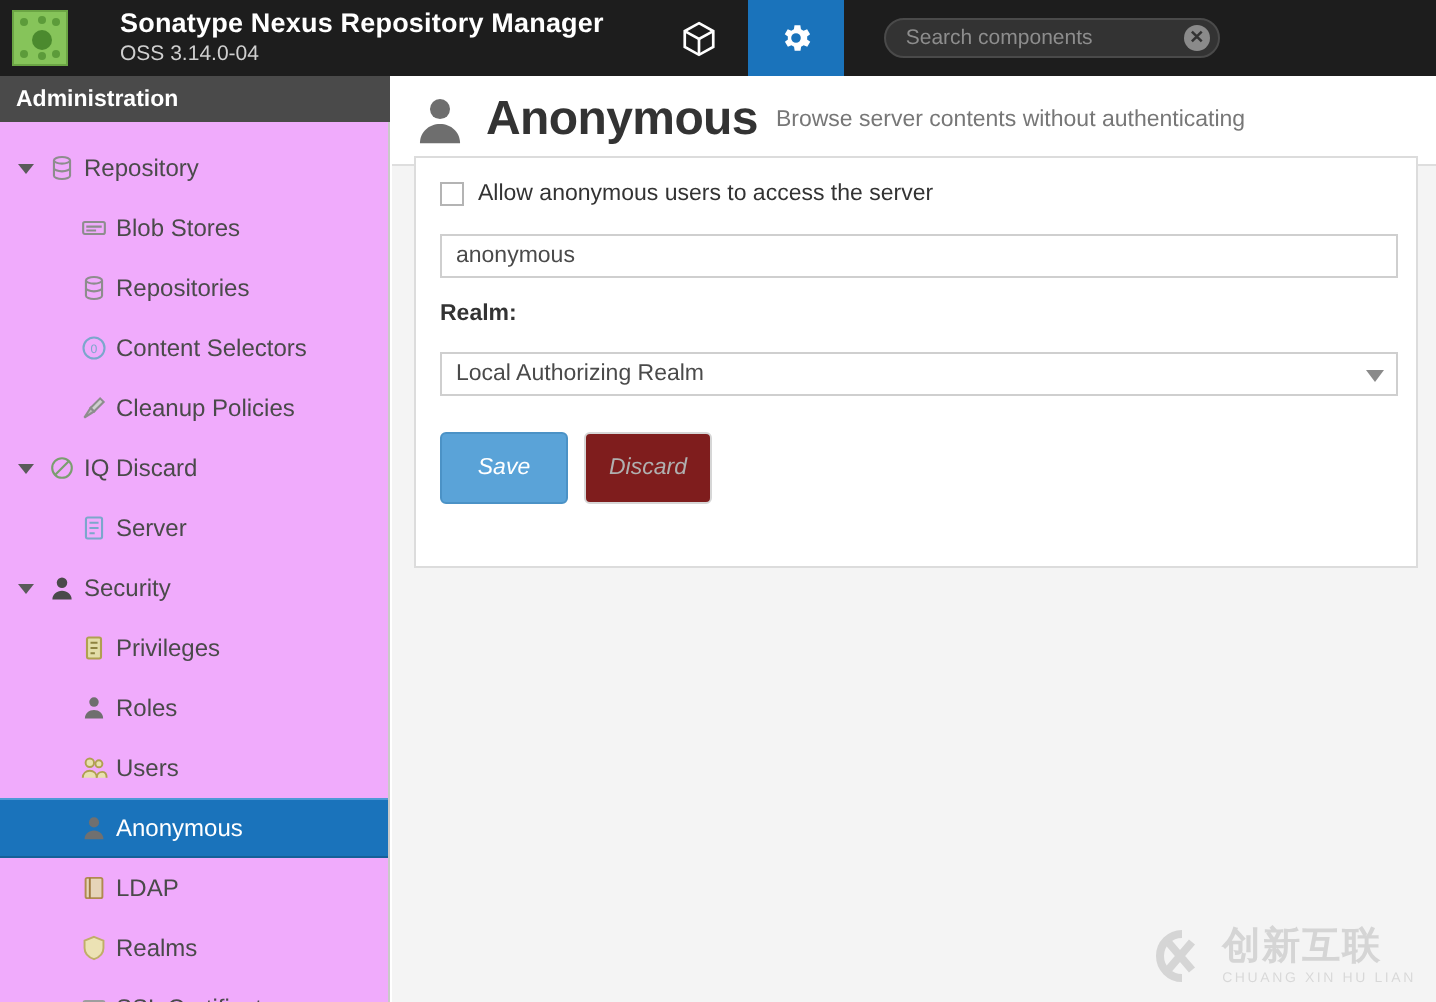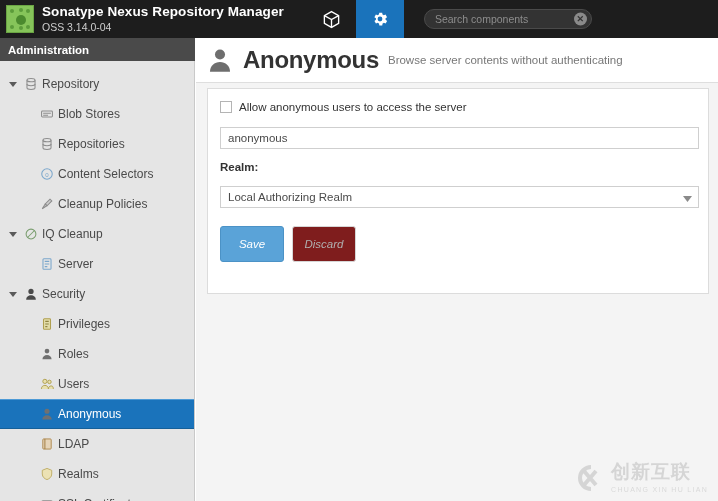--- a/index.html
+++ b/index.html
@@ -33,21 +33,21 @@
     position: absolute; width: 4px; height: 4px; border-radius: 50%;
     background: #5c9b3a;
   }
   .logo-mark i.n1 { left: 3px;  top: 3px; }
   .logo-mark i.n2 { right: 3px; top: 3px; }
   .logo-mark i.n3 { left: 3px;  bottom: 3px; }
   .logo-mark i.n4 { right: 3px; bottom: 3px; }
   .logo-mark i.n5 { left: 12px; top: 2px; }
   .logo-mark i.n6 { left: 12px; bottom: 2px; }
 
-  .brand { margin-left: 8px; line-height: 1.05; flex: 0 0 auto; }
+  .brand { margin-left: 26px; line-height: 1.05; flex: 0 0 auto; }
   .brand-title {
     color: #ffffff; font-size: 13.5px; font-weight: bold;
     letter-spacing: 0.1px;
   }
   .brand-sub {
     color: #cfcfcf; font-size: 10.5px; margin-top: 2px;
   }
 
   .nav-tabs { display: flex; margin-left: 24px; height: 38px; flex: 0 0 auto; }
   .nav-tab {
@@ -96,21 +96,21 @@
     color: #ffffff;
     font-size: 11.5px; font-weight: bold;
     display: flex; align-items: center;
     padding-left: 8px;
   }
 
   
   .sidebar {
     position: absolute; top: 61px; left: 0;
     width: 195px; height: 440px;
-    background: #e5e5e5;
+    background: #f0abfc;
     border-right: 1px solid #c9c9c9;
     overflow: hidden;
   }
   .nav-list { padding-top: 8px; }
   .nav-item {
     height: 30px; display: flex; align-items: center;
     font-size: 12px; color: #4a4a4a; cursor: pointer;
     padding-left: 6px; position: relative;
   }
   .nav-item.child { padding-left: 36px; }
@@ -165,21 +165,21 @@
   .page-title {
     font-size: 24px; font-weight: bold; color: #333333;
     letter-spacing: -0.3px;
   }
   .page-sub {
     font-size: 11.5px; color: #777777; margin-left: 9px;
     padding-bottom: 1px;
   }
 
   .panel {
-    position: absolute; top: 50px; left: 11px;
+    position: absolute; top: 40px; left: 11px;
     width: 502px; height: 206px;
     background: #ffffff;
     border: 1px solid #dcdcdc;
   }
   .panel-inner { padding: 12px 12px 0 12px; }
 
   .cb-row { display: flex; align-items: center; margin-bottom: 14px; }
   .checkbox {
     width: 12px; height: 12px;
     border: 1px solid #b4b4b4; background: #ffffff;
@@ -234,21 +234,21 @@
   
   .watermark {
     position: absolute; right: 10px; bottom: 8px;
     display: flex; align-items: center; opacity: 0.30;
     pointer-events: none;
   }
   .wm-logo { margin-right: 6px; display: flex; align-items: center; }
   .wm-text-cn {
     font-size: 19px; font-weight: bold; color: #8f8f8f;
     letter-spacing: 1px; line-height: 1;
-    font-family: Liberation Mono, monospace;
+    font-family: Liberation Serif, serif;
   }
   .wm-text-en {
     font-size: 7px; color: #9a9a9a; letter-spacing: 1.3px;
     margin-top: 3px; line-height: 1;
   }
 </style>
 </head>
 <body>
 
 <div class="header">
@@ -353,21 +353,21 @@
           <svg width="8" height="7" viewBox="0 0 8 7" fill="#5a5a5a">
      <path d="M0 1 L8 1 L4 6 Z"></path>
           </svg>
         </span>
         <span class="nav-icon">
           <svg width="14" height="14" viewBox="0 0 16 16" fill="none" stroke="#7a9e6f" stroke-width="1.2">
         <circle cx="8" cy="8" r="5.6"></circle>
             <path d="M4 12 L12 4"></path>
           </svg>
         </span>
-        <span class="nav-label">IQ Cleanup</span>
+        <span class="nav-label">IQ Discard</span>
       </div>
       <div class="nav-item child">
         <span class="nav-icon">
           <svg width="14" height="14" viewBox="0 0 16 16" fill="none" stroke="#7ba7cc" stroke-width="1.2">
         <rect x="3.4" y="2" width="9.2" height="12" rx="1"></rect>
         <path d="M5.4 5 h5.2 M5.4 8 h5.2 M5.4 11 h3"></path>
           </svg>
         </span>
         <span class="nav-label">Server</span>
       </div>

